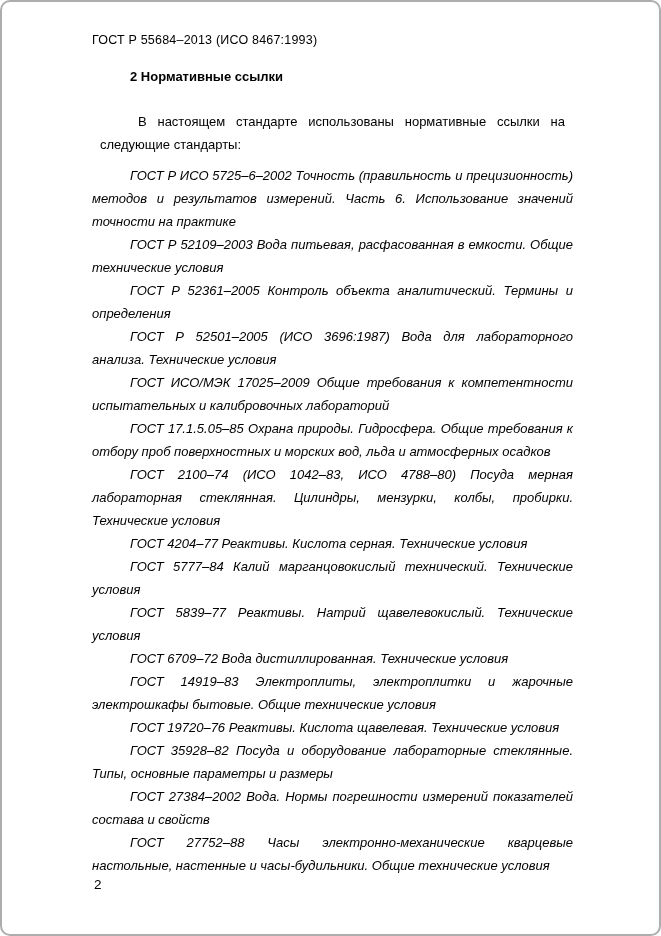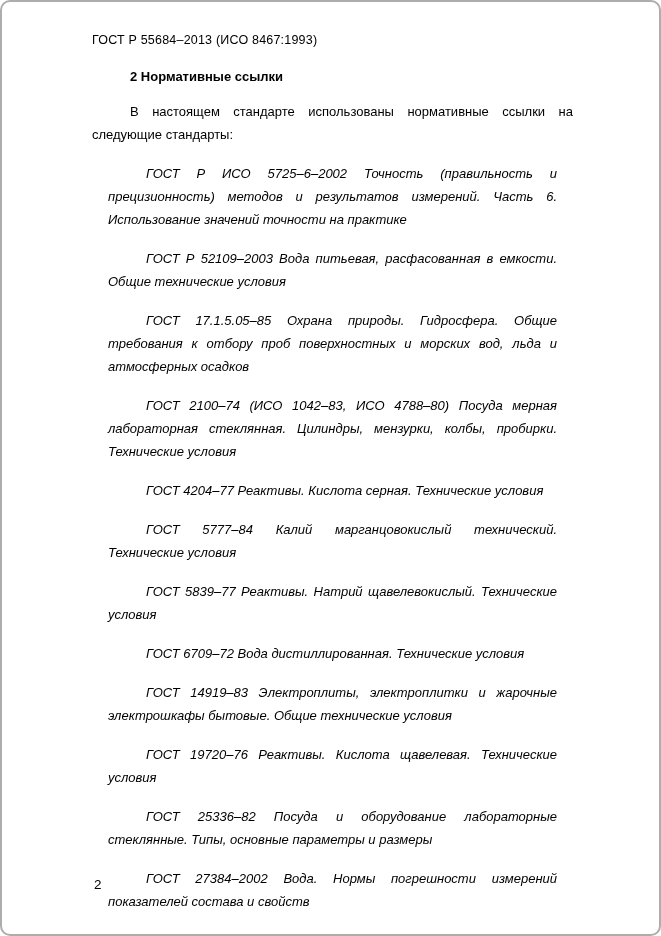--- a/index.html
+++ b/index.html
@@ -27,35 +27,35 @@
     letter-spacing: 0.2px;
     white-space: nowrap;
   }
   .content {
     position: absolute;
     top: 63px;
     left: 90px;
     width: 481px;
   }
   .section-title {
-    margin: 0 0 12px 0;
+    margin: 0 0 22px 0;
     font-size: 13px;
     font-weight: bold;
     line-height: 23px;
     text-indent: 38px;
   }
   .intro {
-    margin: 0;
+    margin: 8px;
     font-size: 13px;
     line-height: 23px;
     text-align: justify;
     text-indent: 38px;
   }
   .refs p {
-    margin: 16px;
+    margin: 0;
     font-size: 13px;
     line-height: 23px;
     font-style: italic;
     text-align: justify;
     text-indent: 38px;
     hyphens: auto;
   }
   .page-number {
     position: absolute;
     left: 92px;
@@ -70,28 +70,31 @@
   <div class="running-header">ГОСТ Р 55684–2013 (ИСО 8467:1993)</div>
 
   <div class="content">
     <h2 class="section-title">2 Нормативные ссылки</h2>
 
     <p class="intro">В настоящем стандарте использованы нормативные ссылки на следующие стандарты:</p>
 
     <div class="refs">
         <p>ГОСТ Р ИСО 5725–6–2002 Точность (правильность и прецизионность) методов и результатов измерений. Часть 6. Использование значений точности на практике</p>
         <p>ГОСТ Р 52109–2003 Вода питьевая, расфасованная в емкости. Общие технические условия</p>
+        <p>ГОСТ Р 52361–2005 Контроль объекта аналитический. Термины и определения</p>
+        <p>ГОСТ Р 52501–2005 (ИСО 3696:1987) Вода для лабораторного анализа. Технические условия</p>
+        <p>ГОСТ ИСО/МЭК 17025–2009 Общие требования к компетентности испытательных и калибровочных лабораторий</p>
         <p>ГОСТ 17.1.5.05–85 Охрана природы. Гидросфера. Общие требования к отбору проб поверхностных и морских вод, льда и атмосферных осадков</p>
         <p>ГОСТ 2100–74 (ИСО 1042–83, ИСО 4788–80) Посуда мерная лабораторная стеклянная. Цилиндры, мензурки, колбы, пробирки. Технические условия</p>
         <p>ГОСТ 4204–77 Реактивы. Кислота серная. Технические условия</p>
         <p>ГОСТ 5777–84 Калий марганцовокислый технический. Технические условия</p>
         <p>ГОСТ 5839–77 Реактивы. Натрий щавелевокислый. Технические условия</p>
         <p>ГОСТ 6709–72 Вода дистиллированная. Технические условия</p>
         <p>ГОСТ 14919–83 Электроплиты, электроплитки и жарочные электрошкафы бытовые. Общие технические условия</p>
         <p>ГОСТ 19720–76 Реактивы. Кислота щавелевая. Технические условия</p>
-        <p>ГОСТ 25336–82 Посуда и оборудование лабораторные стеклянные. Типы, основные параметры и размеры</p>
+        <p>ГОСТ 35928–82 Посуда и оборудование лабораторные стеклянные. Типы, основные параметры и размеры</p>
         <p>ГОСТ 27384–2002 Вода. Нормы погрешности измерений показателей состава и свойств</p>
         <p>ГОСТ 27752–88 Часы электронно-механические кварцевые настольные, настенные и часы-будильники. Общие технические условия</p>
       </div>
   </div>
 
   <div class="page-number">2</div>
 </div>
 
 </body></html>

